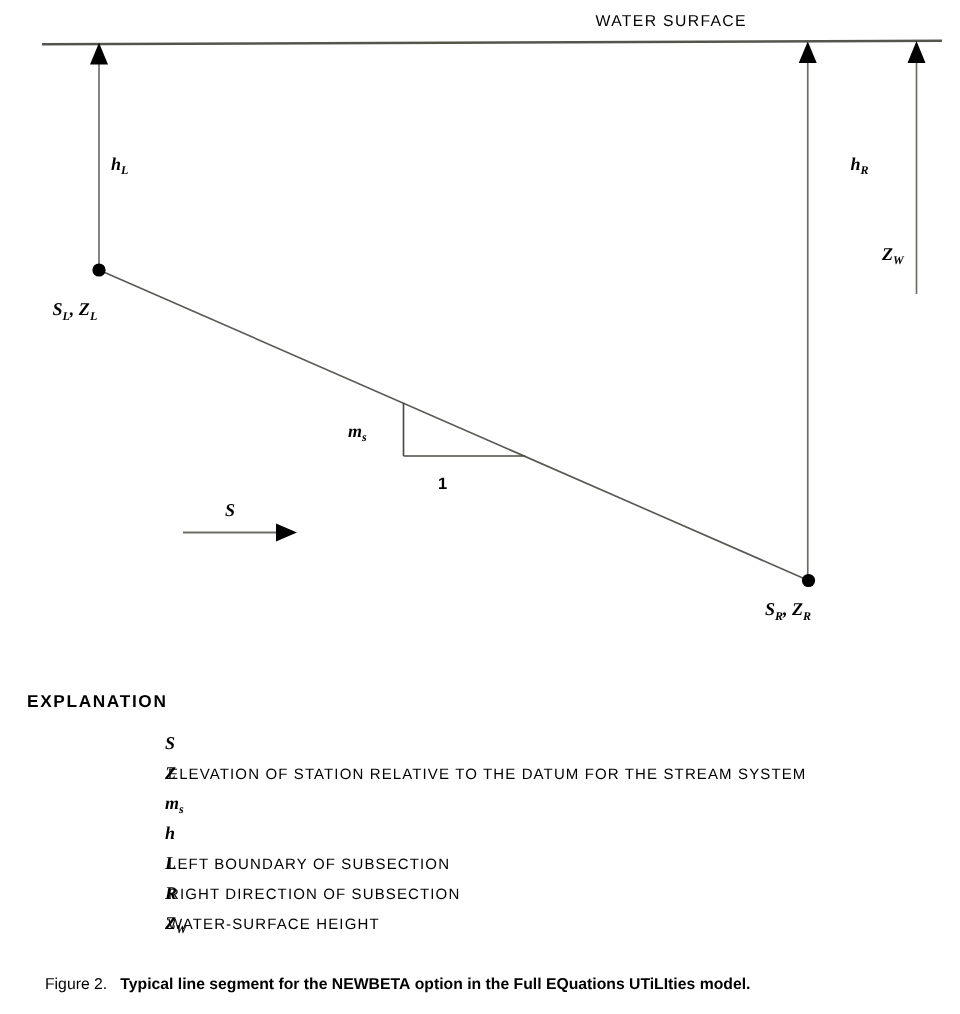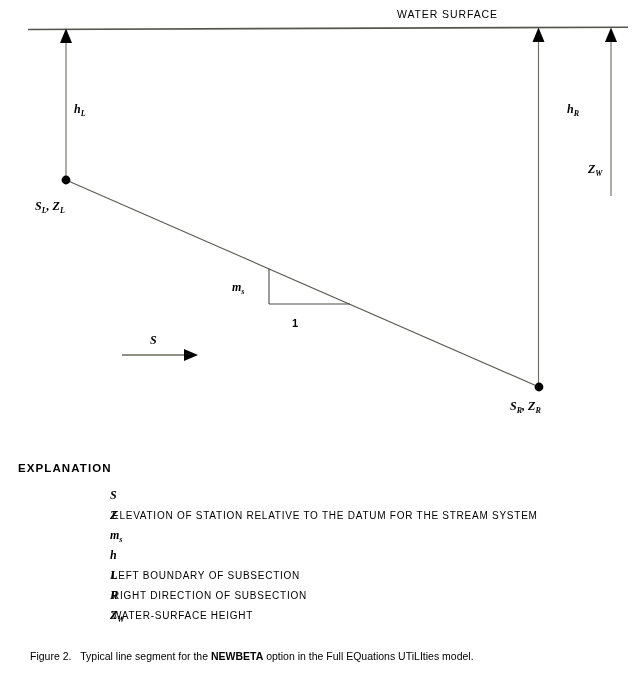--- a/index.html
+++ b/index.html
@@ -118,21 +118,21 @@
     position: absolute;
     left: 30px;
     top: 650px;
     width: 600px;
     font-size: 10.5px;
     line-height: 13px;
   }
   #figure-caption .fig-num { font-weight: normal; }
   #figure-caption .fig-opt { font-weight: bold; }
   #figure-caption .fig-text-a,
-  #figure-caption .fig-text-b { font-weight: normal; }
+  #figure-caption .fig-text-b { font-weight: bold; }
 </style>
 </head>
 <body>
 
 <div id="figure-root">
 
   <svg class="diagram" viewBox="0 0 640 676" width="640" height="676">
     <defs>
       <marker id="arrowUp" markerWidth="10" markerHeight="10" refX="5" refY="1" orient="auto-start-reverse" markerUnits="userSpaceOnUse">
         <path d="M 5 0 L 9.5 11 L 0.5 11 Z" fill="#000000"></path>

